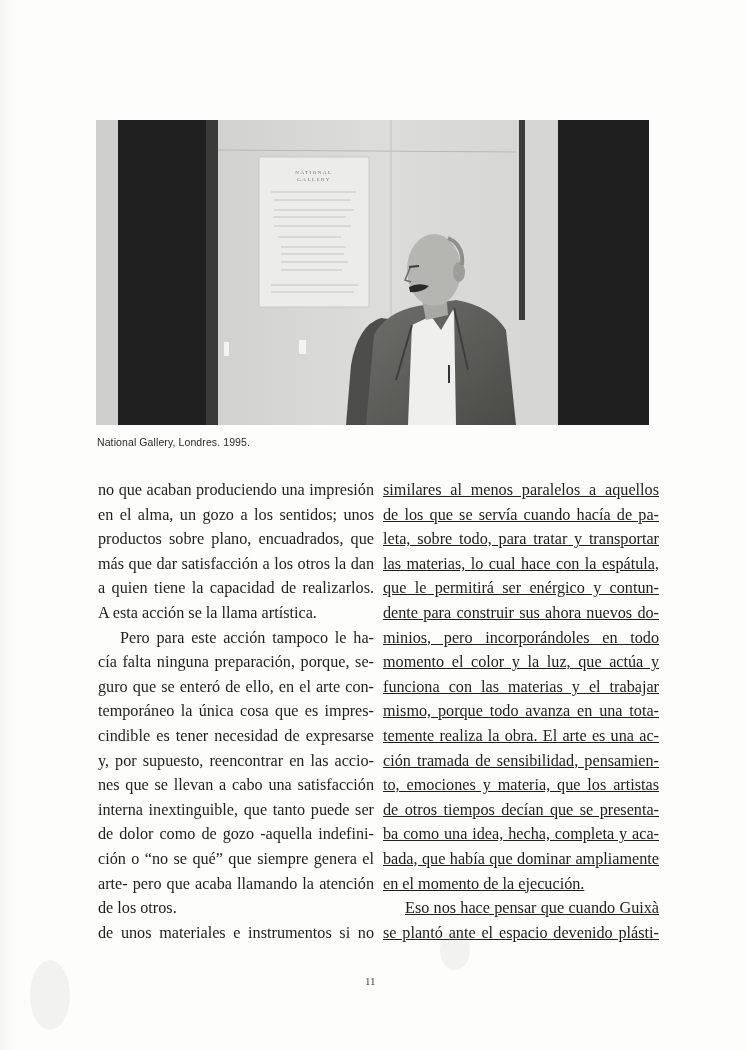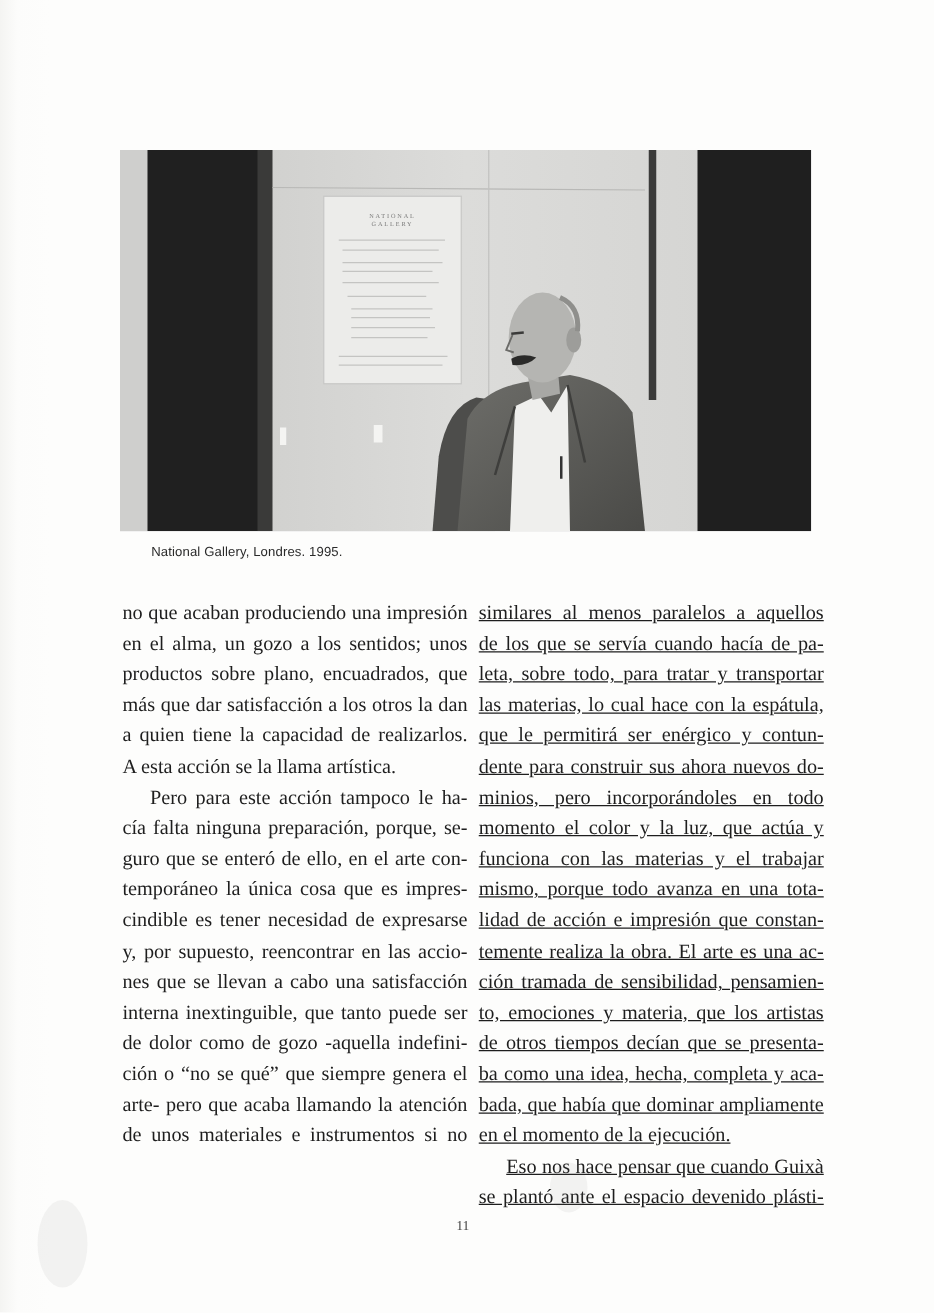--- a/index.html
+++ b/index.html
@@ -35,21 +35,20 @@
     .photo svg { display: block; }
 
     .caption {
       position: absolute;
       left: 97px;
       top: 436px;
       font-family: "Liberation Sans", "DejaVu Sans", sans-serif;
       font-size: 10.5px;
       color: #2a2a2a;
       letter-spacing: 0.1px;
-      margin-left: 24px;
     }
 
     
     .column {
       position: absolute;
       top: 478px;
       width: 276px;
       font-size: 16.2px;
       line-height: 24.6px;
       color: #1e1e1e;
@@ -179,34 +178,34 @@
       <span class="line">cía falta ninguna preparación, porque, se-</span>
       <span class="line">guro que se enteró de ello, en el arte con-</span>
       <span class="line">temporáneo la única cosa que es impres-</span>
       <span class="line">cindible es tener necesidad de expresarse</span>
       <span class="line">y, por supuesto, reencontrar en las accio-</span>
       <span class="line">nes que se llevan a cabo una satisfacción</span>
       <span class="line">interna inextinguible, que tanto puede ser</span>
       <span class="line">de dolor como de gozo -aquella indefini-</span>
       <span class="line">ción o “no se qué” que siempre genera el</span>
       <span class="line">arte- pero que acaba llamando la atención</span>
+      <span class="line last">de los otros.</span>
       <span class="line">de unos materiales e instrumentos si no</span>
     </div>
   <div class="column col-right" id="col-right">
       <span class="line">similares al menos paralelos a aquellos</span>
       <span class="line">de los que se servía cuando hacía de pa-</span>
       <span class="line">leta, sobre todo, para tratar y transportar</span>
       <span class="line">las materias, lo cual hace con la espátula,</span>
       <span class="line">que le permitirá ser enérgico y contun-</span>
       <span class="line">dente para construir sus ahora nuevos do-</span>
       <span class="line">minios, pero incorporándoles en todo</span>
       <span class="line">momento el color y la luz, que actúa y</span>
       <span class="line">funciona con las materias y el trabajar</span>
       <span class="line">mismo, porque todo avanza en una tota-</span>
-      <span class="line">lidad de acción e impresión que constan-</span>
       <span class="line">temente realiza la obra. El arte es una ac-</span>
       <span class="line">ción tramada de sensibilidad, pensamien-</span>
       <span class="line">to, emociones y materia, que los artistas</span>
       <span class="line">de otros tiempos decían que se presenta-</span>
       <span class="line">ba como una idea, hecha, completa y aca-</span>
       <span class="line">bada, que había que dominar ampliamente</span>
       <span class="line last">en el momento de la ejecución.</span>
       <span class="line indent">Eso nos hace pensar que cuando Guixà</span>
       <span class="line">se plantó ante el espacio devenido plásti-</span>
     </div>

